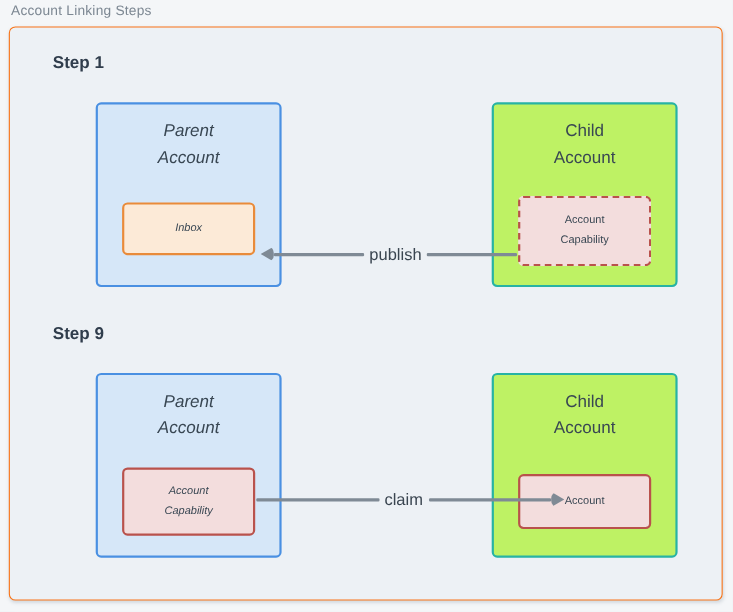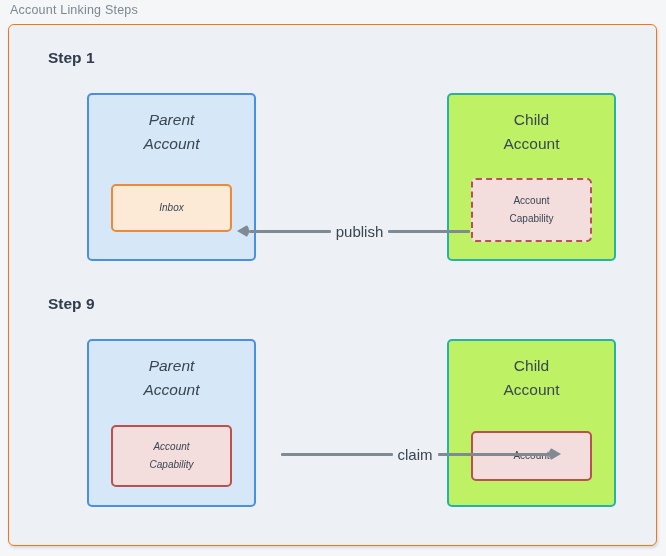--- a/index.html
+++ b/index.html
@@ -72,21 +72,21 @@
   .inner-box.cap-s2   { top: 84px; height: 62px; }
   .inner-box.acct-s2  { top: 90px; height: 50px; }
 
   .arrow {
     position: absolute;
     display: flex; align-items: center;
     height: 26px;
     z-index: 5;
   }
   .arrow.a1 { left: 228px; top: 168px; width: 233px; margin-top: 25px; }
-  .arrow.a2 { left: 224px; top: 416px; width: 280px; margin-left: 48px; }
+  .arrow.a2 { left: 224px; top: 416px; width: 280px; }
   .arrow .line {
     flex: 1; height: 3px; background: #7f8a95; border-radius: 1px;
   }
   .arrow .arrow-label {
     font-size: 15px; color: #3a4550; padding: 0 5px;
     white-space: nowrap;
   }
   .arrow .head {
     width: 0; height: 0;
     border-top: 7px solid transparent;

